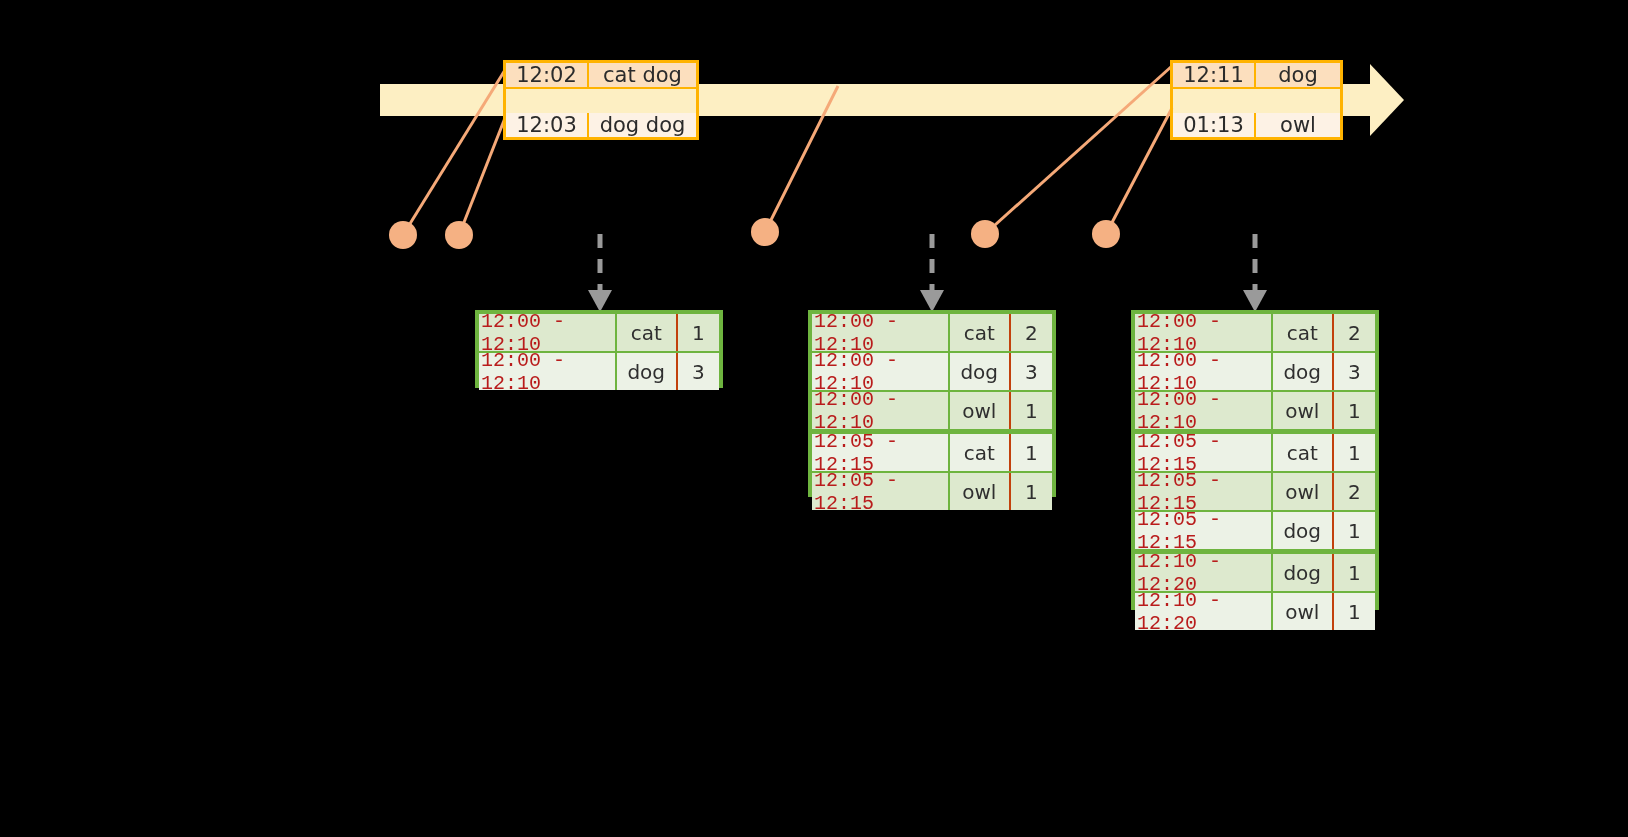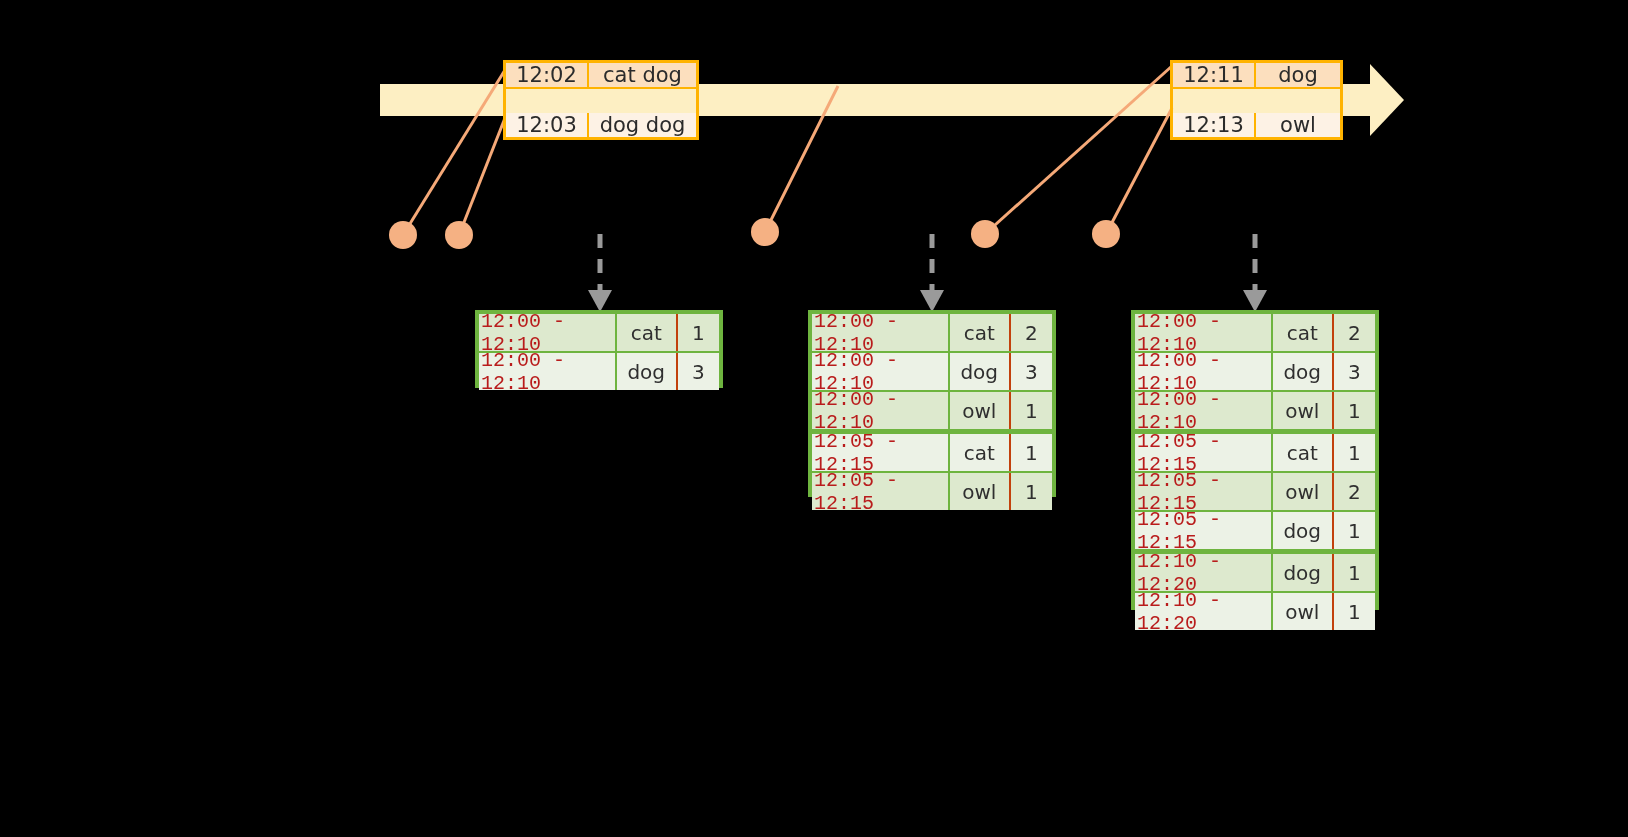--- a/index.html
+++ b/index.html
@@ -162,21 +162,21 @@
     </div>
   </div>
 
 
   <div class="event-box" style="left:1170px; top:60px; width:173px; height:80px;justify-content:center;">
     <div class="event-row shade-a">
       <div class="ev-time">12:11</div>
       <div class="ev-words">dog</div>
     </div>
     <div class="event-row shade-b">
-      <div class="ev-time">12:13</div>
+      <div class="ev-time">01:13</div>
       <div class="ev-words">owl</div>
     </div>
   </div>
 
   <div class="result-table" style="left:475px; top:310px; width:248px; height:78px;">
     <div class="rt-row even">
       <div class="rt-win" style="width:140px">12:00 - 12:10</div>
       <div class="rt-key">cat</div>
       <div class="rt-cnt">1</div>
     </div>

